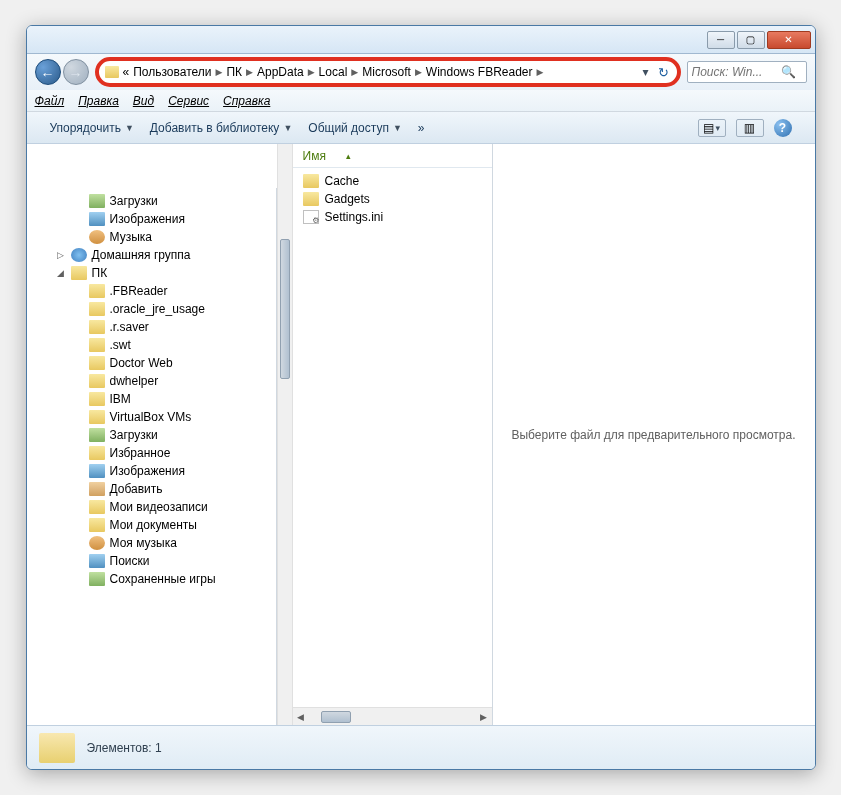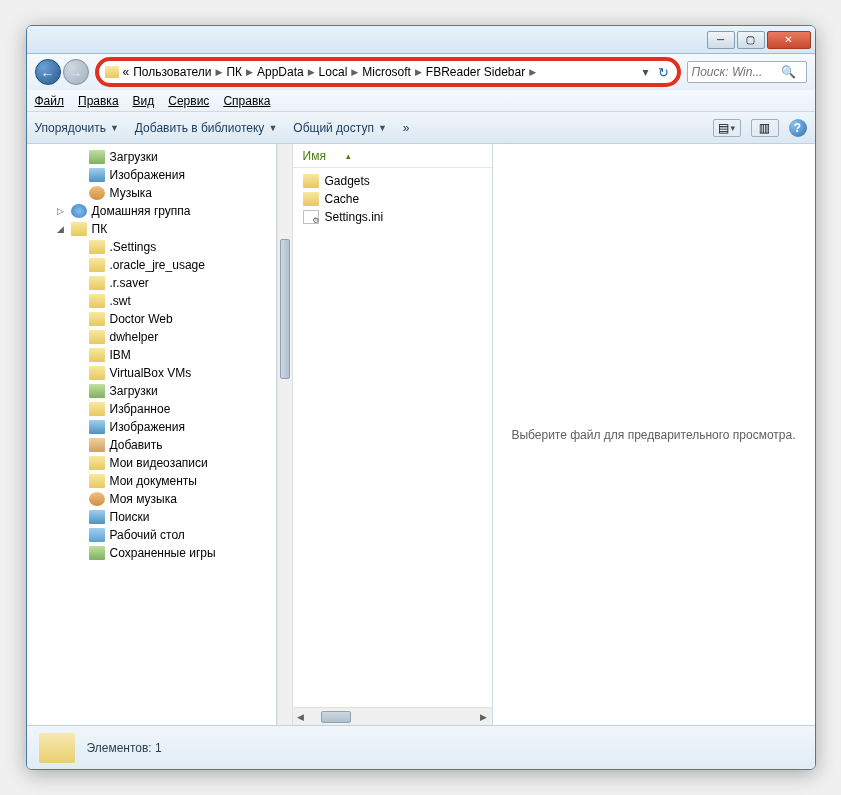--- a/index.html
+++ b/index.html
@@ -19,30 +19,30 @@
 .bc-item { display: flex; align-items: center; gap: 4px; color: #000; white-space: nowrap; cursor: pointer; }
 .bc-sep { color: #606060; font-size: 9px; }
 .bc-folder-icon { width: 14px; height: 12px; background: linear-gradient(#f8e8a0,#e8c860); border-radius: 1px; }
 .addr-end { display: flex; align-items: center; gap: 2px; padding-right: 4px; }
 .addr-drop { width: 14px; height: 14px; display: flex; align-items: center; justify-content: center; color: #405060; cursor: pointer; }
 .addr-refresh { width: 18px; height: 18px; display: flex; align-items: center; justify-content: center; color: #2060a0; cursor: pointer; font-size: 13px; }
 .searchbox { width: 120px; height: 22px; border: 1px solid #a0b0c0; border-radius: 2px; display: flex; align-items: center; padding: 0 4px; background: #fff; }
 .searchbox input { border: none; outline: none; width: 90px; font-style: italic; color: #808080; }
 .search-icon { color: #4070a0; font-size: 12px; }
 .menubar { height: 22px; background: linear-gradient(#f5f9fc,#eaf2f8); display: flex; align-items: center; padding: 0 8px; gap: 14px; border-bottom: 1px solid #d0d8e0; }
-.menubar span { cursor: pointer; }
+.menubar span { cursor: pointer; font-style: italic; }
 .menubar span u { text-decoration: underline; }
-.toolbar { height: 32px; background: linear-gradient(#f0f6fb,#dce8f2); display: flex; align-items: center; padding: 0 8px; gap: 16px; border-bottom: 1px solid #c0d0e0; }
+.toolbar { height: 32px; background: linear-gradient(#f0f6fb,#dce8f2); display: flex; align-items: center; padding: 0 23px; gap: 16px; border-bottom: 1px solid #c0d0e0; }
 .tool-item { display: flex; align-items: center; gap: 4px; color: #1a3a5a; cursor: pointer; }
 .tool-drop { font-size: 9px; color: #405060; }
 .toolbar-right { margin-left: auto; display: flex; align-items: center; gap: 10px; }
 .view-icon { width: 28px; height: 18px; border: 1px solid #a0b0c0; border-radius: 2px; display: flex; align-items: center; justify-content: center; gap: 1px; cursor: pointer; }
 .help-icon { width: 18px; height: 18px; border-radius: 50%; background: radial-gradient(circle at 30% 30%, #8ac0f0, #3070b0); color: #fff; display: flex; align-items: center; justify-content: center; font-weight: bold; cursor: pointer; }
 .content { flex: 1; display: flex; overflow: hidden; }
-.sidebar { width: 250px; border-right: 1px solid #d0d8e0; overflow-y: auto; padding: 4px 0; }
+.sidebar { width: 250px; border-right: 1px solid #d0d8e0; overflow-y: auto; padding: 4px 0; margin-top: 44px; }
 .tree-item { display: flex; align-items: center; gap: 5px; padding: 2px 4px; cursor: pointer; white-space: nowrap; }
 .tree-indent { display: inline-block; }
 .tree-expand { width: 10px; font-size: 9px; color: #606060; text-align: center; }
 .tree-icon { width: 16px; height: 14px; flex-shrink: 0; }
 .ico-folder { background: linear-gradient(#f8e8a0,#e8c860); border-radius: 1px; }
 .ico-desktop { background: linear-gradient(#a0d0f0,#60a0d0); border-radius: 1px; }
 .ico-downloads { background: linear-gradient(#c0e0a0,#80b060); border-radius: 1px; display:flex;align-items:center;justify-content:center;color:#2a5a1a;font-size:9px;font-weight:bold; }
 .ico-pictures { background: linear-gradient(#a0d0f0,#5090c0); border-radius: 1px; }
 .ico-music { background: linear-gradient(#f0c080,#d09040); border-radius: 50%; }
 .ico-homegroup { background: radial-gradient(circle,#80c0f0,#4080c0); border-radius: 50%; }
@@ -91,21 +91,21 @@
         <span class="bc-item">Пользователи</span>
           <span class="bc-sep">▶</span>
         <span class="bc-item">ПК</span>
           <span class="bc-sep">▶</span>
         <span class="bc-item">AppData</span>
           <span class="bc-sep">▶</span>
         <span class="bc-item">Local</span>
           <span class="bc-sep">▶</span>
         <span class="bc-item">Microsoft</span>
           <span class="bc-sep">▶</span>
-        <span class="bc-item">FBReader Sidebar</span>
+        <span class="bc-item">Windows FBReader</span>
           <span class="bc-sep">▶</span>
       </div>
       <div class="addr-end">
         <div class="addr-drop">▾</div>
         <div class="addr-refresh">↻</div>
       </div>
     </div>
     <div class="searchbox">
       <input placeholder="Поиск: Win..." style="">
       <span class="search-icon">🔍</span>
@@ -172,21 +172,21 @@
         <div class="tree-item">
           <span class="tree-indent" style="width:20px"></span>
           <span class="tree-expand">◢</span>
           <span class="tree-icon ico-user"></span>
           <span>ПК</span>
         </div>
         <div class="tree-item">
           <span class="tree-indent" style="width:38px"></span>
           <span class="tree-expand"></span>
           <span class="tree-icon ico-folder"></span>
-          <span>.Settings</span>
+          <span>.FBReader</span>
         </div>
         <div class="tree-item">
           <span class="tree-indent" style="width:38px"></span>
           <span class="tree-expand"></span>
           <span class="tree-icon ico-folder"></span>
           <span>.oracle_jre_usage</span>
         </div>
         <div class="tree-item">
           <span class="tree-indent" style="width:38px"></span>
           <span class="tree-expand"></span>
@@ -263,52 +263,46 @@
           <span class="tree-indent" style="width:38px"></span>
           <span class="tree-expand"></span>
           <span class="tree-icon ico-music"></span>
           <span>Моя музыка</span>
         </div>
         <div class="tree-item">
           <span class="tree-indent" style="width:38px"></span>
           <span class="tree-expand"></span>
           <span class="tree-icon ico-searches"></span>
           <span>Поиски</span>
-        </div>
-        <div class="tree-item">
-          <span class="tree-indent" style="width:38px"></span>
-          <span class="tree-expand"></span>
-          <span class="tree-icon ico-desktop"></span>
-          <span>Рабочий стол</span>
         </div>
         <div class="tree-item">
           <span class="tree-indent" style="width:38px"></span>
           <span class="tree-expand"></span>
           <span class="tree-icon ico-saved"></span>
           <span>Сохраненные игры</span>
         </div>
       </div>
     <div class="scrollsplit">
         <div class="scrollthumb"></div>
       </div>
     <div class="filearea">
       <div class="file-header">
         <span>Имя</span>
         <span class="file-sort">▴</span>
       </div>
       <div class="file-list" id="files">
+          <div class="file-item">
+            <span class="file-icon ico-folder"></span>
+            <span>Cache</span>
+          </div>
           <div class="file-item">
             <span class="file-icon ico-folder"></span>
             <span>Gadgets</span>
           </div>
           <div class="file-item">
-            <span class="file-icon ico-folder"></span>
-            <span>Cache</span>
-          </div>
-          <div class="file-item">
             <span class="file-icon ico-ini"></span>
             <span>Settings.ini</span>
           </div>
         </div>
       <div class="file-hscroll">
         <span class="harrow">◀</span>
           <div class="hthumb"></div>
         <span class="harrow" style="margin-left:auto">▶</span>
       </div>
     </div>

